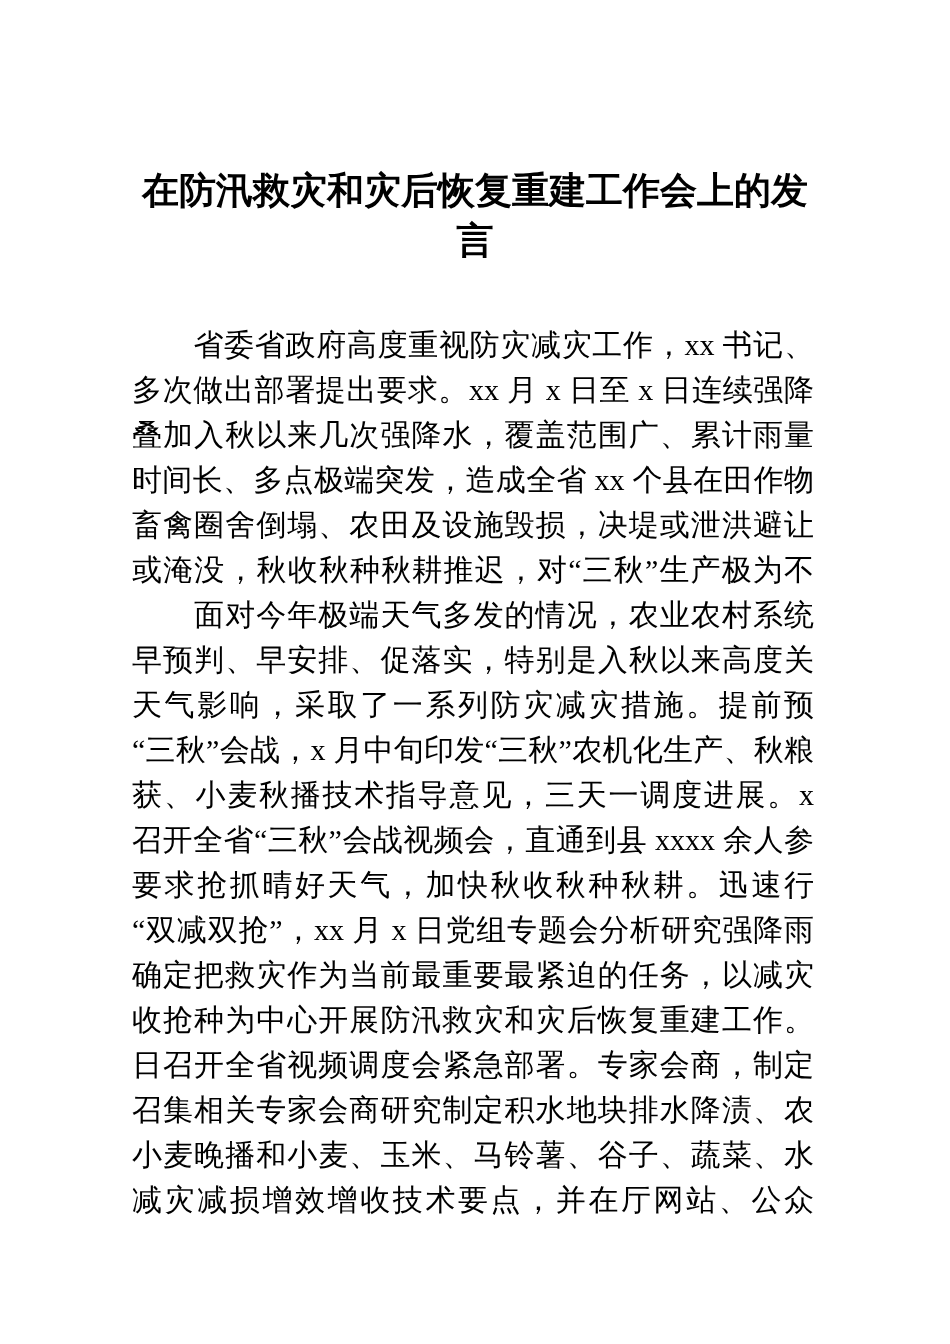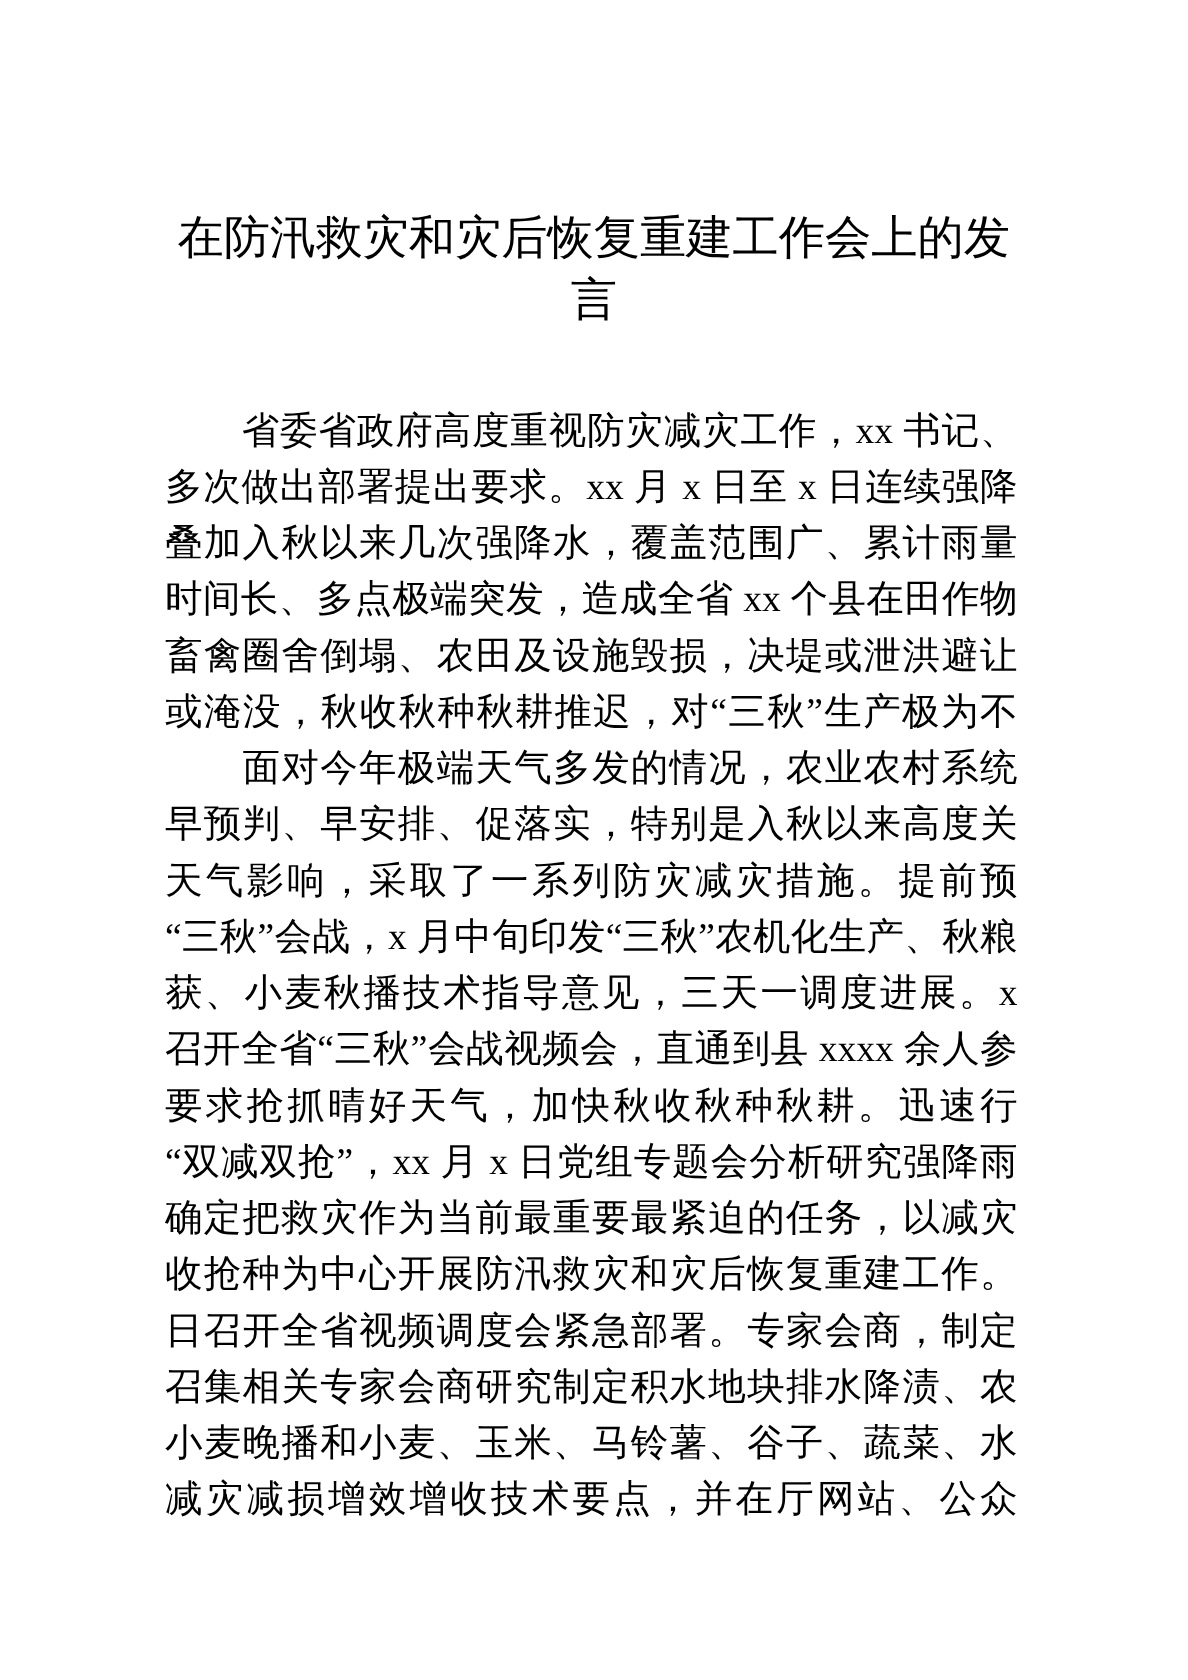--- a/index.html
+++ b/index.html
@@ -18,21 +18,21 @@
     margin: 0 auto;
   }
   .doc-title {
     position: absolute;
     left: 132px;
     top: 166px;
     width: 686px;
     margin: 0;
     font-size: 37px;
     line-height: 50px;
-    font-weight: normal;
+    font-weight: bold;
     color: #000000;
   }
   .title-line {
     text-align: center;
     height: 50px;
     overflow: hidden;
   }
   .doc-body {
     position: absolute;
     left: 132px;

